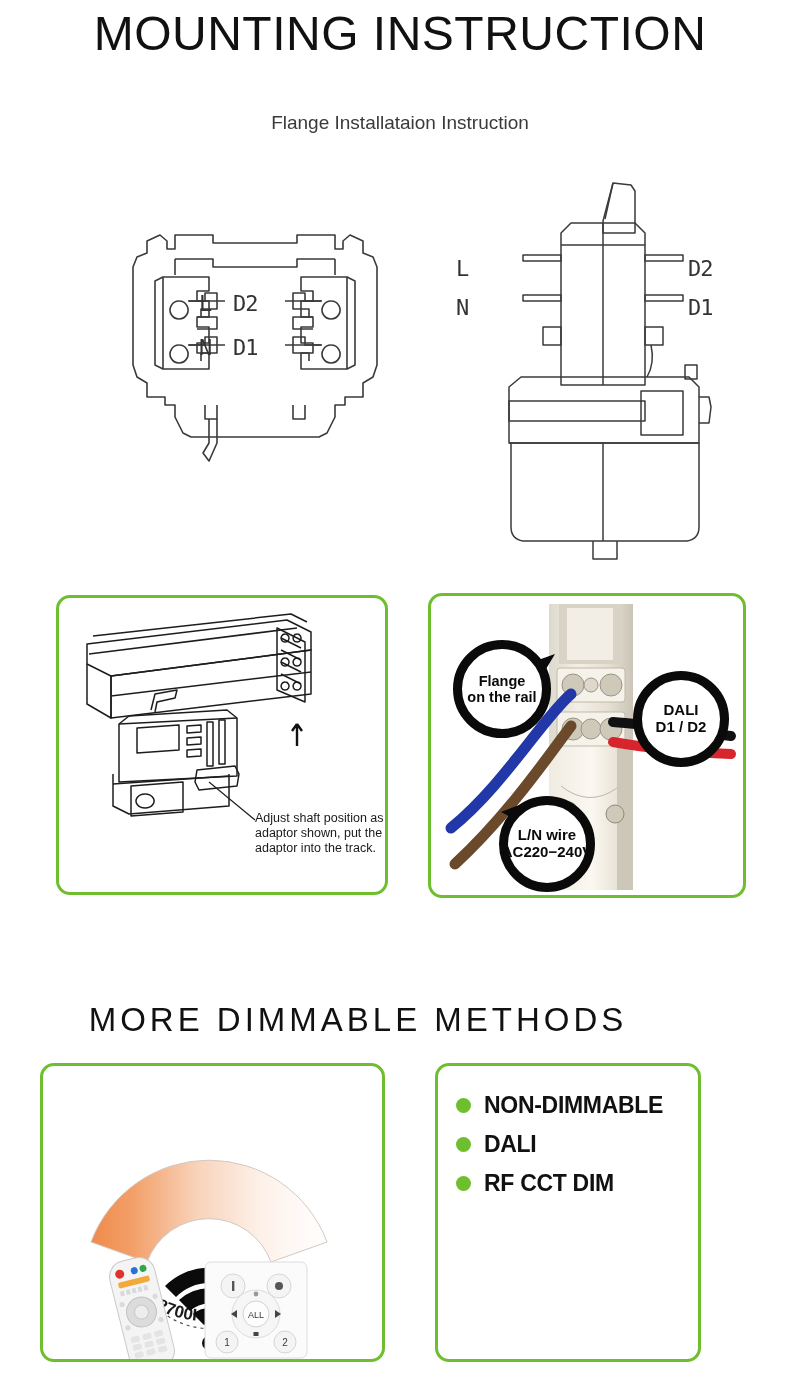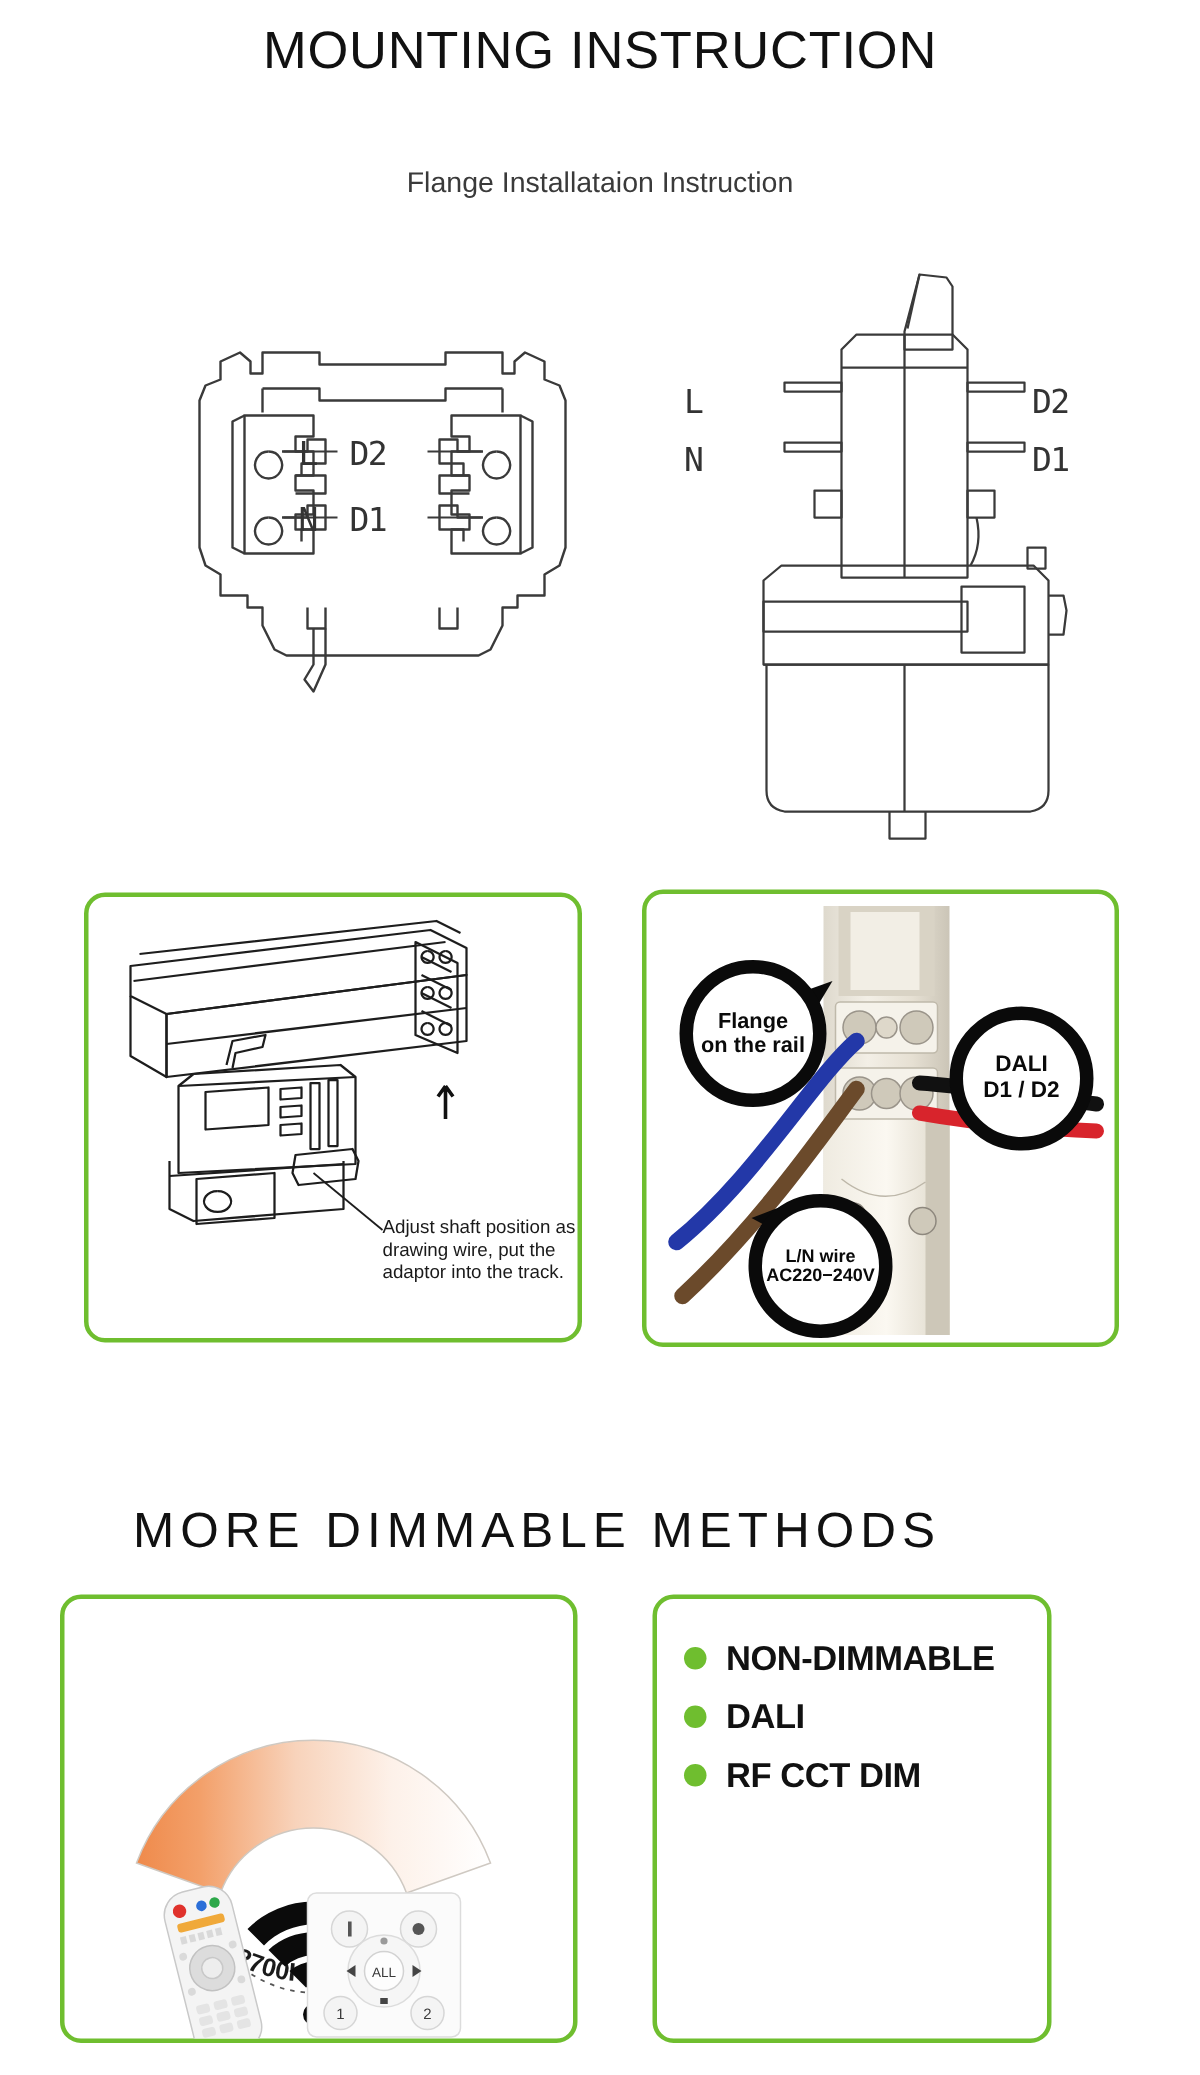--- a/index.html
+++ b/index.html
@@ -6,21 +6,21 @@
   body{
     width:800px;height:1383px;background:#ffffff;
     font-family:"Liberation Sans", sans-serif;
     position:relative;overflow:hidden;
   }
   .page{position:relative;width:800px;height:1383px;}
 
   
   .main-title{
     position:absolute;left:0;top:8px;width:800px;text-align:center;
-    font-size:35px;line-height:52px;color:#111;font-weight:400;
+    font-size:48px;line-height:52px;color:#111;font-weight:400;
     letter-spacing:.5px;
   }
   .sub-title{
     position:absolute;left:0;top:112px;width:800px;text-align:center;
     font-size:19px;color:#3a3a3a;font-weight:400;
   }
   .section-title{
     position:absolute;left:0;top:985px;width:716px;text-align:center;
     font-size:33px;color:#111;font-weight:400;letter-spacing:4px;margin-top:16px;
   }
@@ -222,21 +222,21 @@
           <path d="M138,172 L176,168 L180,176 L178,188 L140,192 L136,184 Z"></path>
 
           <path d="M150,184 L196,222" stroke-width="1.2"></path>
 
           <path d="M238,126 L238,148 M238,126 L233,133 M238,126 L243,133" stroke-width="2.4" stroke="#111"></path>
         </g>
       </svg>
 
       <div class="note-text" style="left:196px;top:213px;width:130px;">
         <div>Adjust shaft position as</div>
-        <div>drawing wire, put the</div>
+        <div>adaptor shown, put the</div>
         <div>adaptor into the track.</div>
       </div>
     </div>
   </div>
 
   <div class="panel" id="panel-wiring">
     <div class="panel-inner">
 
       <svg width="312" height="299" viewBox="0 0 312 299">
         <defs>
@@ -293,21 +293,21 @@
 
       
       <div class="callout" style="left:202px;top:75px;width:96px;height:96px;font-size:15px;">
         <div>
           <span>DALI</span>
           <span>D1 / D2</span>
         </div>
       </div>
 
       
-      <div class="callout" style="left:68px;top:200px;width:96px;height:96px;font-size:12px;">
+      <div class="callout" style="left:68px;top:200px;width:96px;height:96px;font-size:15px;">
         <div>
           <span>L/N wire</span>
           <span>AC220−240V</span>
         </div>
       </div>
     </div>
   </div>
 
   <div class="section-title">MORE DIMMABLE METHODS</div>
 

